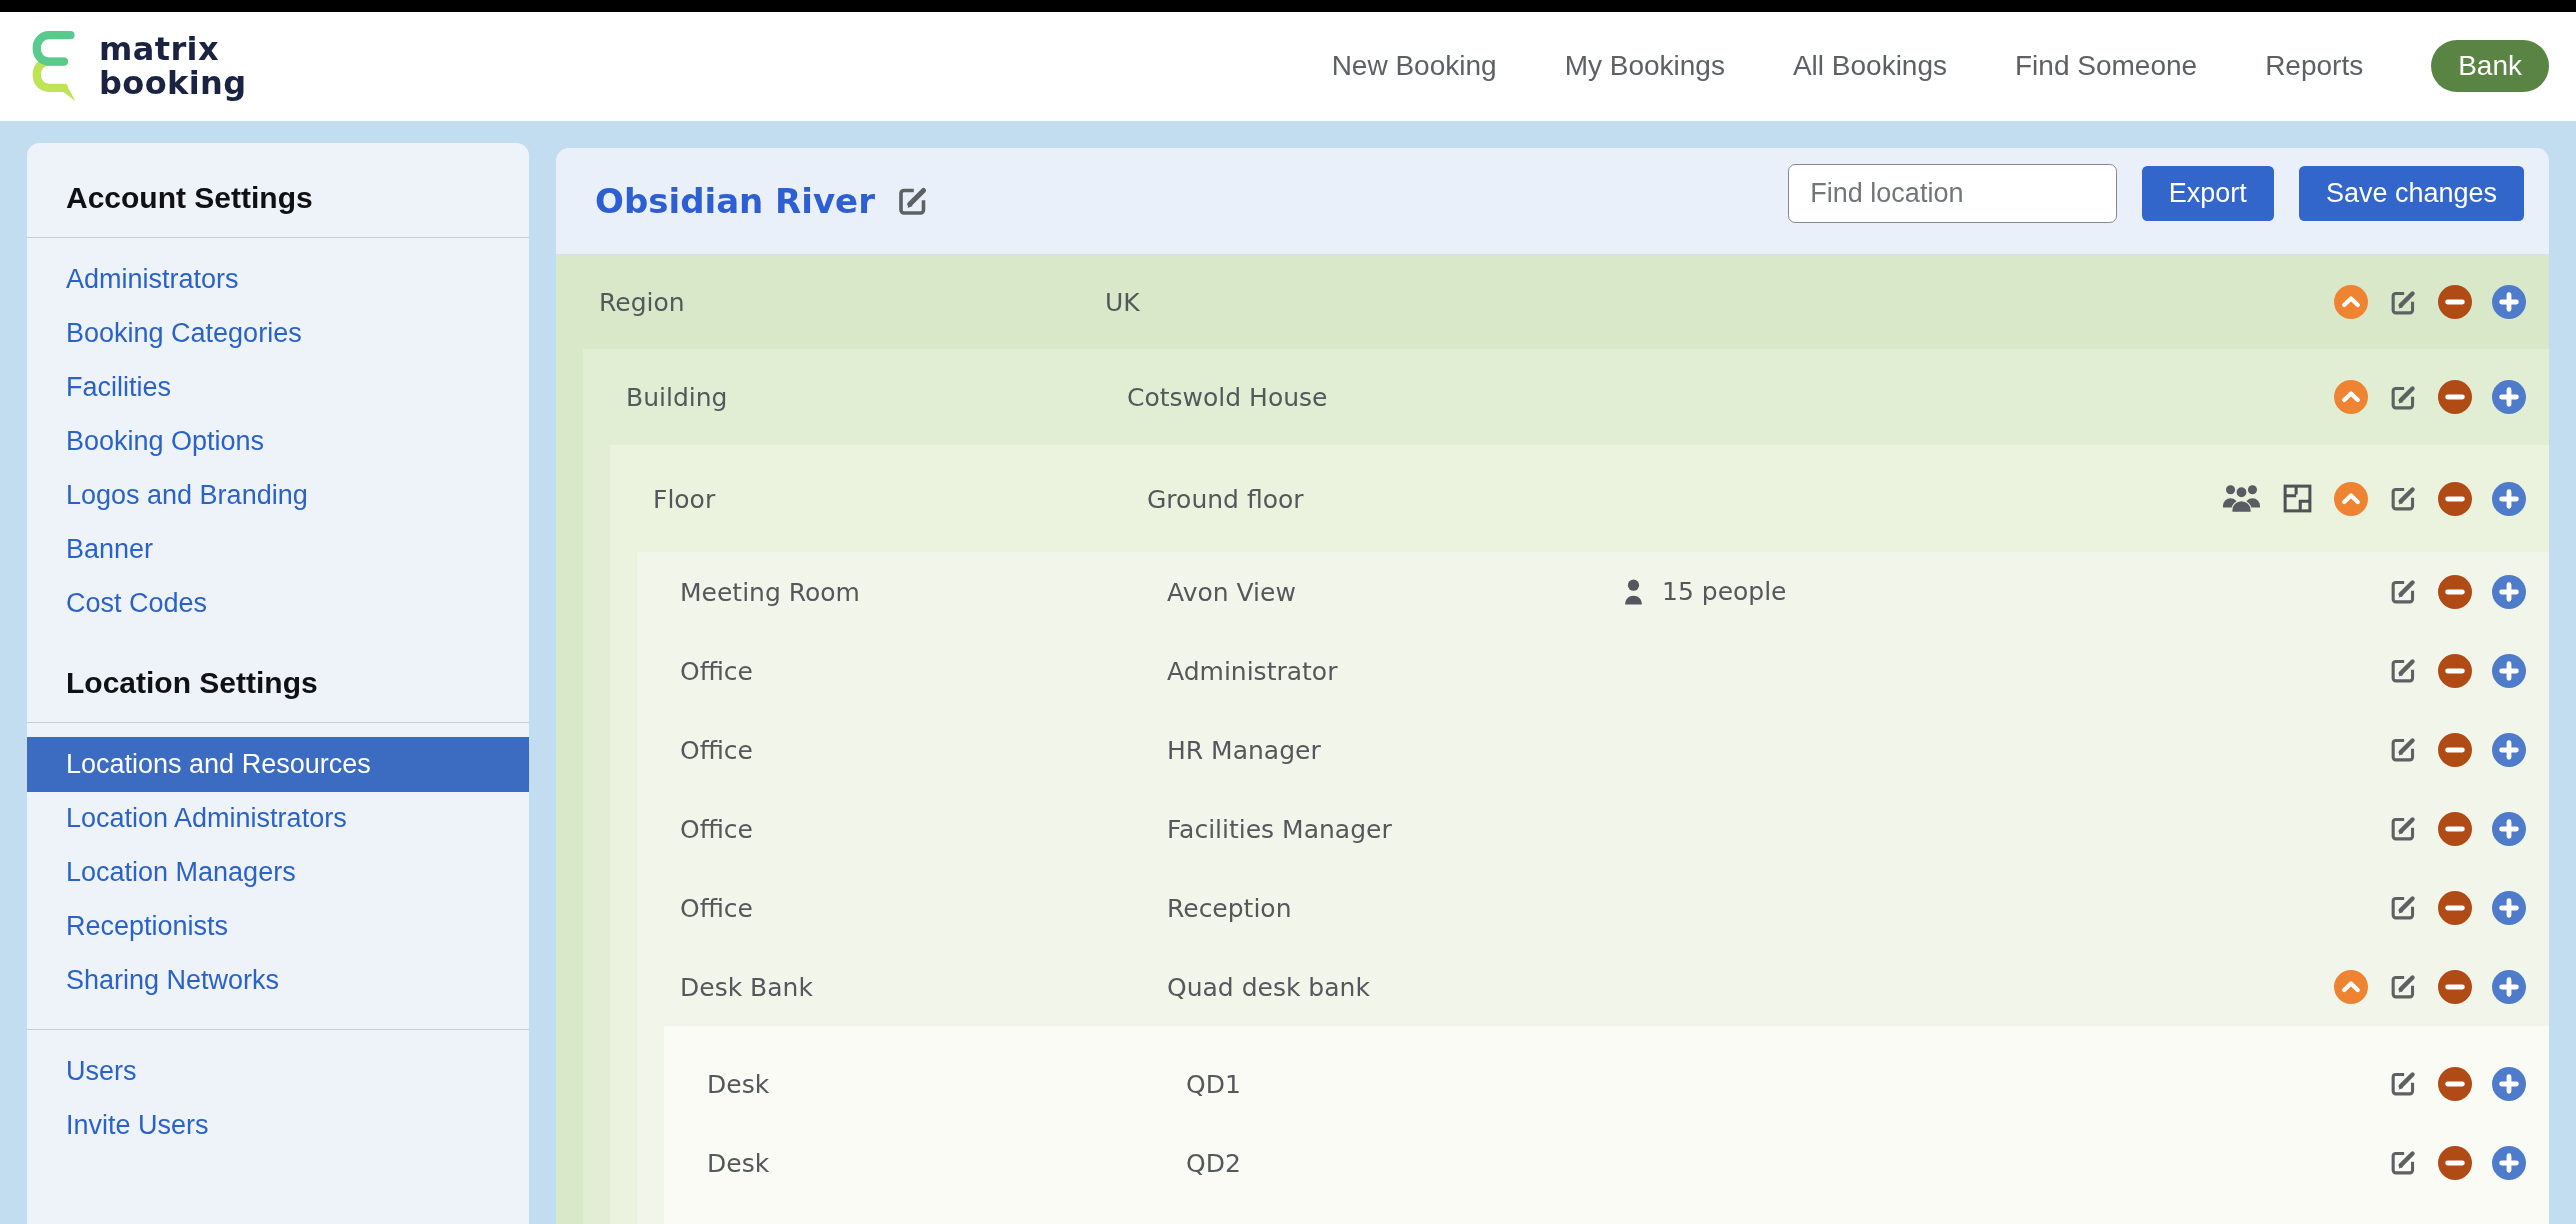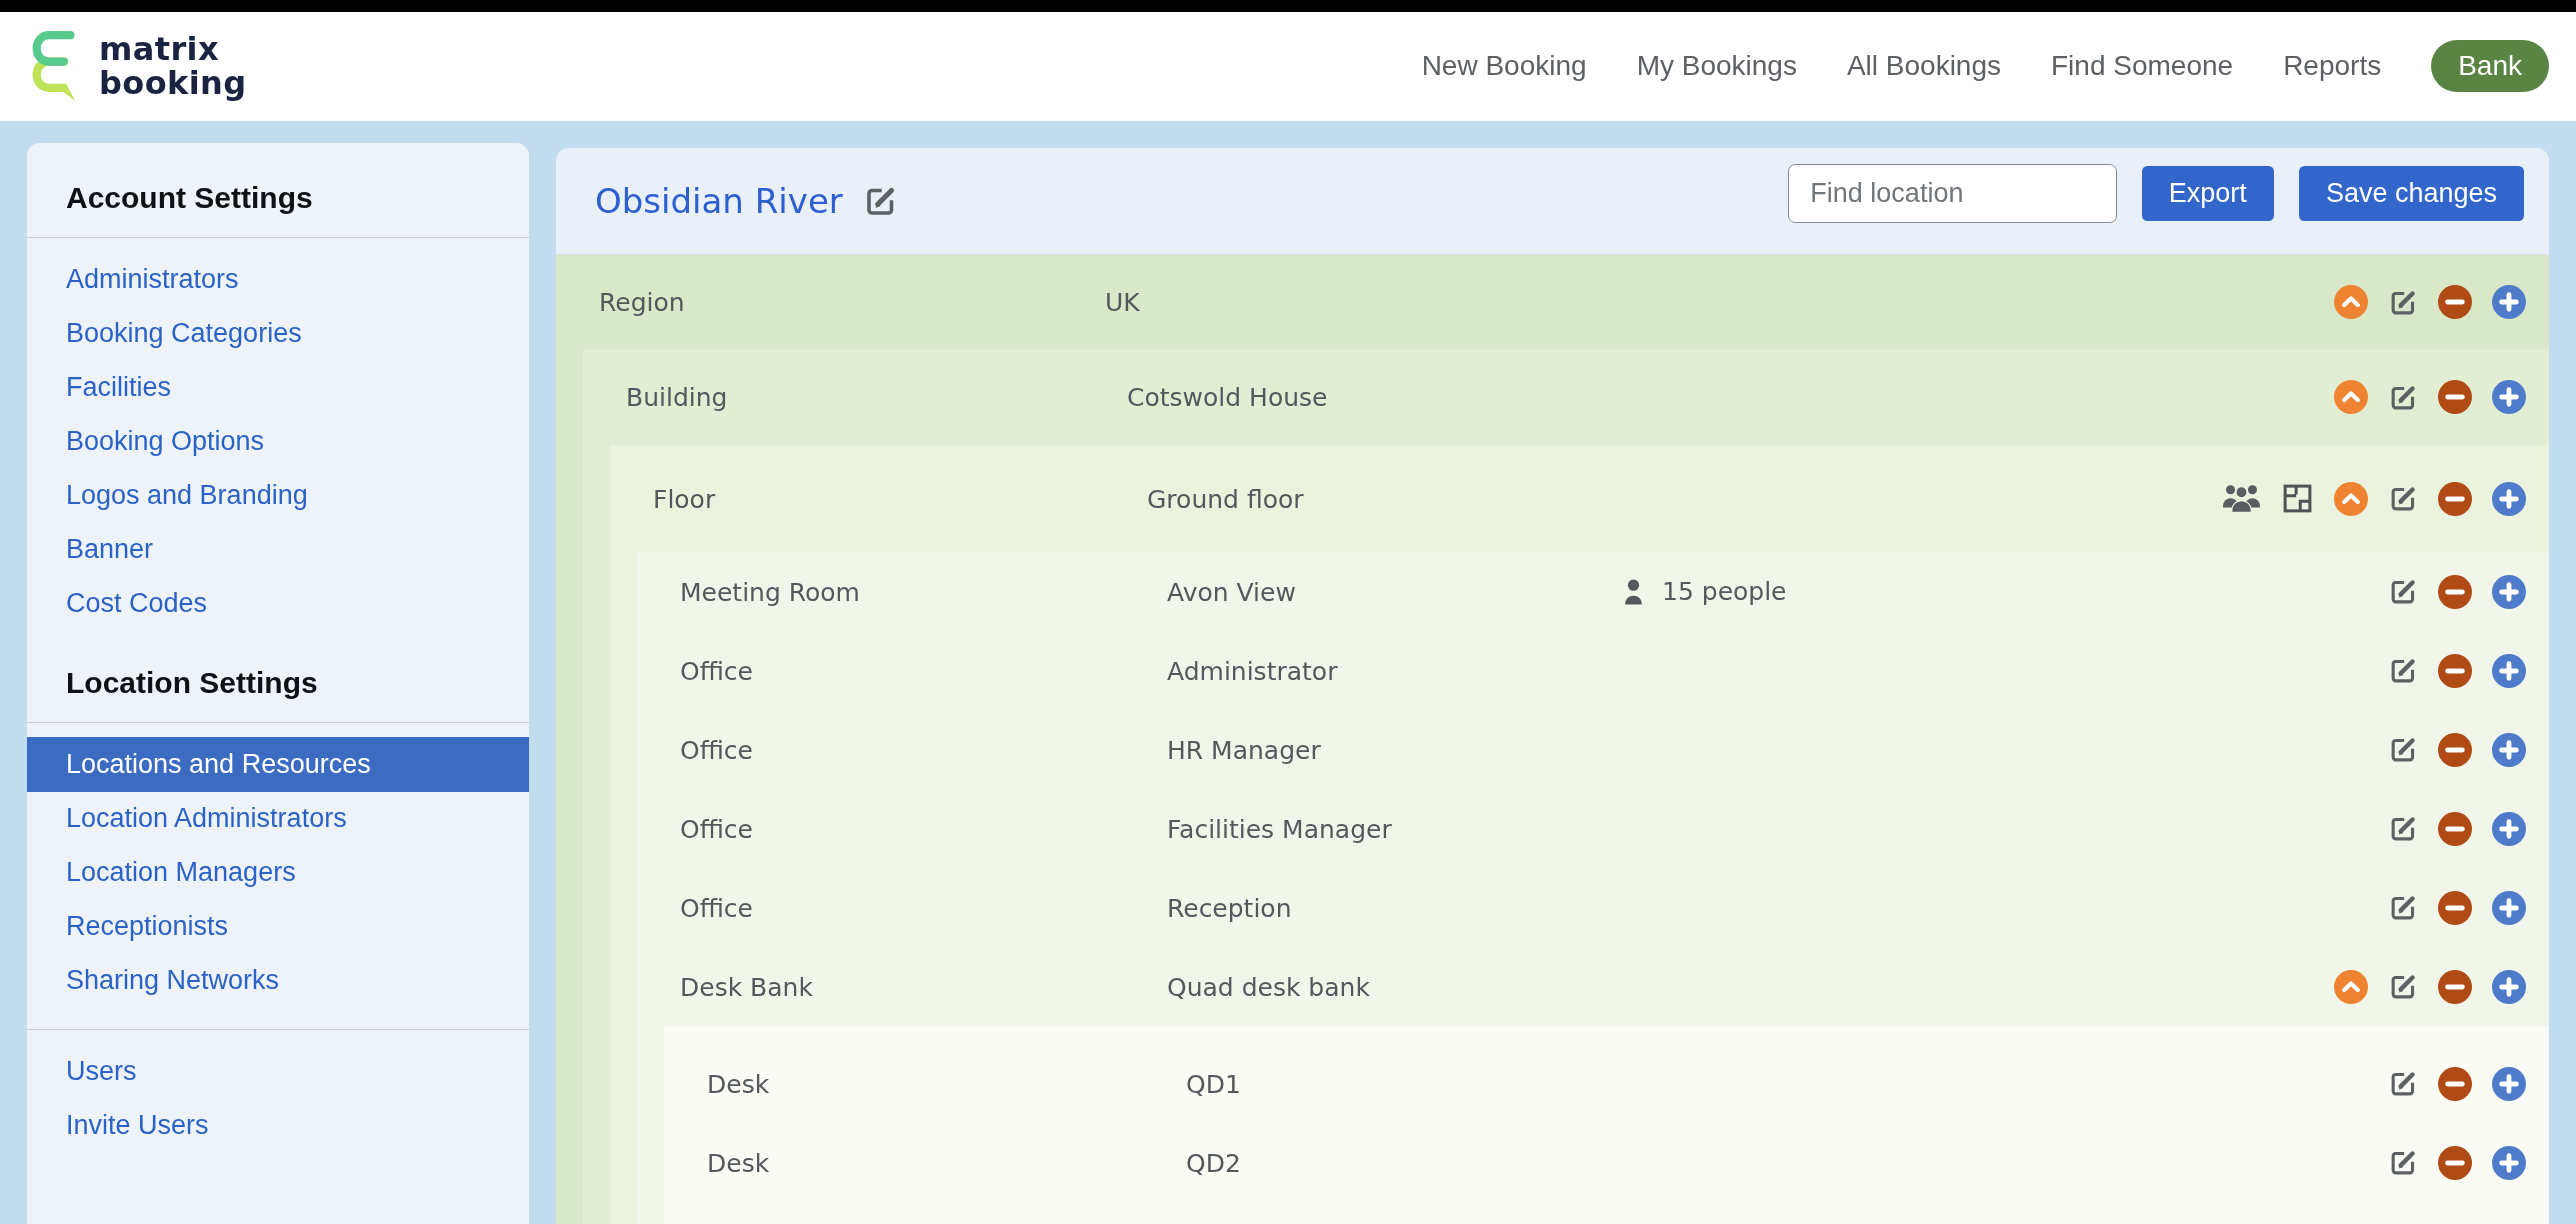--- a/index.html
+++ b/index.html
@@ -7,21 +7,21 @@
     font-family:"Liberation Sans", sans-serif; background:#c2dcf0; }
 
   
   .os-strip { position:absolute; left:0; top:0; width:2576px; height:11.6px; background:#000; }
   .header { position:absolute; left:0; top:11.6px; width:2576px; height:109px; background:#fff;
     display:flex; align-items:center; padding:0 27px; }
   .brand { display:flex; align-items:center; gap:18px; }
   .brand-logo { width:54px; height:79px; }
   .brand-text { font-family:"DejaVu Sans", sans-serif; font-weight:bold; font-size:32px;
     line-height:34px; color:#1b2342; letter-spacing:0.4px; }
-  .nav { margin-left:auto; display:flex; align-items:center; gap:50px; }
+  .nav { margin-left:auto; display:flex; align-items:center; gap:68px; }
   .nav-link { font-size:28px; color:#5d6165; cursor:pointer; white-space:nowrap; }
   .admin-pill { background:#5a8443; color:#fff; font-size:28px; padding:0 27px; height:52px;
     display:flex; align-items:center; border-radius:894px; border:none; cursor:pointer;
     font-family:"Liberation Sans", sans-serif; }
 
   
   .page { position:absolute; left:0; top:121px; width:2576px; bottom:0; background:#c2dcf0; }
 
   
   .sidebar { position:absolute; left:27px; top:22.4px; width:502px; bottom:0;
@@ -32,21 +32,21 @@
   .side-list { list-style:none; padding:14.3px 0 0 0; }
   .side-item { height:54px; display:flex; align-items:center; padding:0 39px;
     font-size:27px; color:#2b62c8; cursor:pointer; white-space:nowrap; }
   .side-item.active { background:#3b6cc2; color:#fff; height:55px; }
 
   
   .main { position:absolute; left:556px; top:27px; right:27px; bottom:0;
     background:#eaf0f9; border-radius:12.5px 12.5px 0 0; overflow:hidden; }
   .toolbar { position:relative; height:106px; }
   .page-title-wrap { position:absolute; left:39px; top:0; height:106px; display:flex; align-items:center; gap:19.7px; }
-  .page-title { font-family:"DejaVu Sans", sans-serif; font-size:34px; color:#2e5fd2; }
+  .page-title { font-family:"DejaVu Sans", sans-serif; font-size:34px; color:#2e5fd2;font-weight:bold; }
   .edit-title-btn { background:none; border:none; cursor:pointer; width:36px; height:36px; padding:0; }
   .controls { position:absolute; right:25px; top:16px; display:flex; align-items:center; }
   .find-input { width:329px; height:59px; background:#fff; border:1.8px solid #83888d; border-radius:7.2px;
     font-size:27px; color:#3c4043; padding:0 21.5px; font-family:"Liberation Sans", sans-serif; }
   .find-input::placeholder { color:#71767b; }
   .btn { background:#3366ca; color:#fff; border:none; border-radius:5.4px; height:55px;
     font-size:27px; padding:0 27px; margin-left:25px; cursor:pointer;
     font-family:"Liberation Sans", sans-serif; }
 
   

